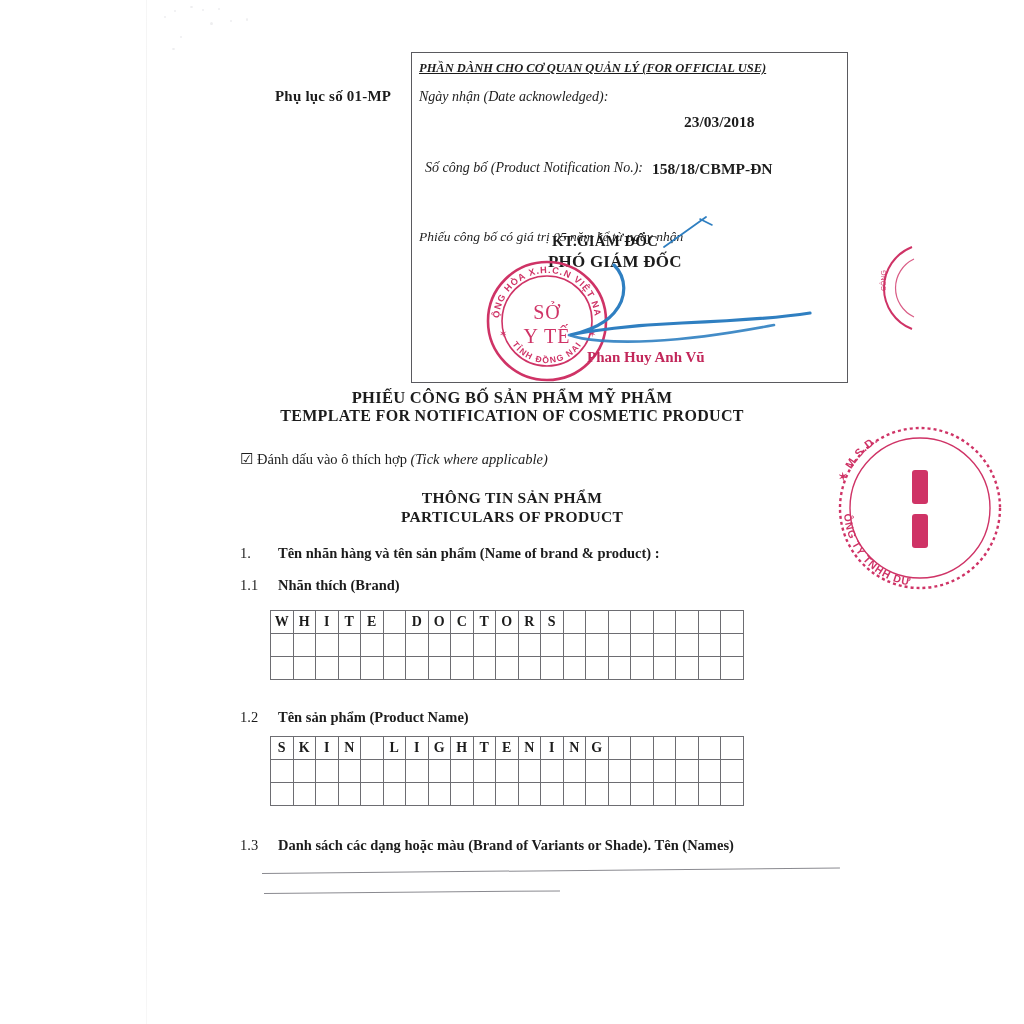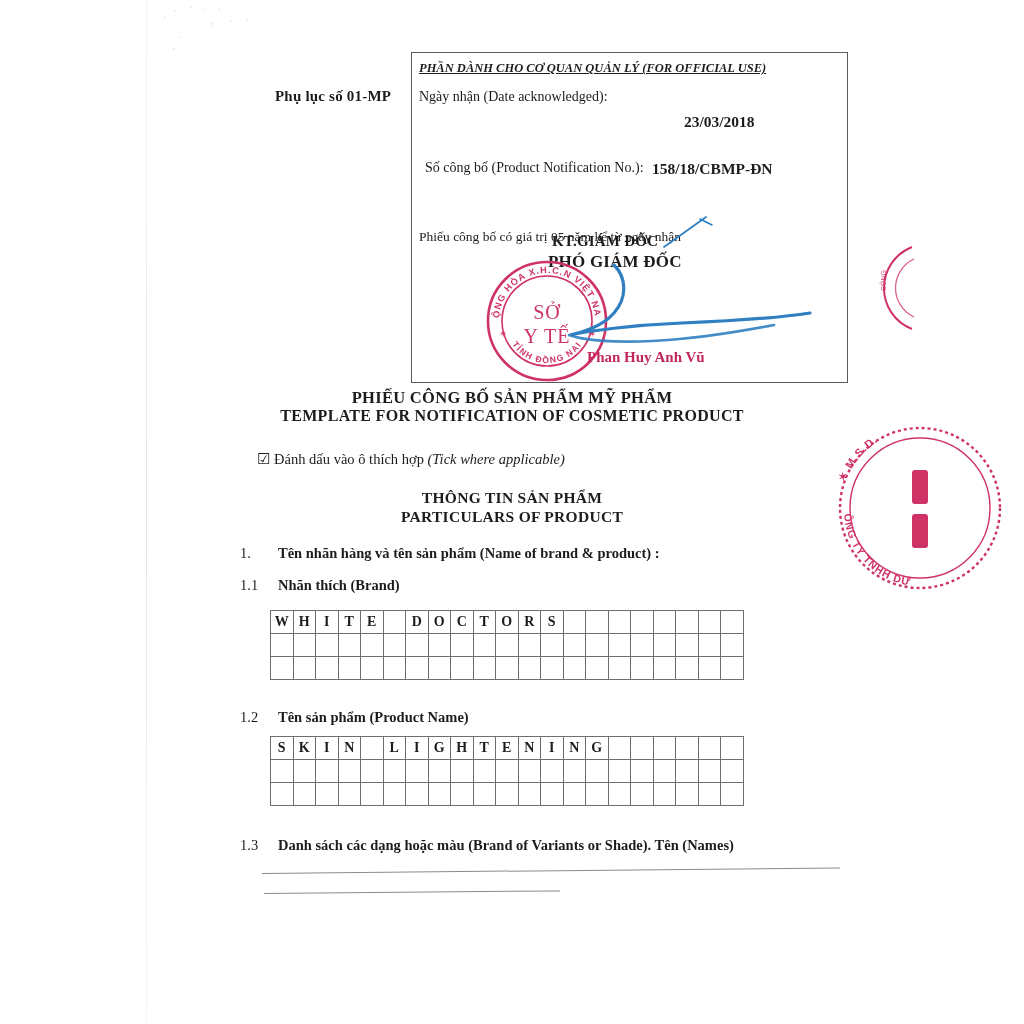--- a/index.html
+++ b/index.html
@@ -41,21 +41,21 @@
     border:1.6px solid #5a5a5f;
     box-sizing:border-box;
     background:transparent;
   }
   #official-heading{
     position:absolute;left:7px;top:8px;
     font-style:italic;font-weight:bold;font-size:12.5px;
     text-decoration:underline;
     white-space:nowrap;
   }
-  .of-row{position:absolute;font-size:14px;white-space:nowrap;}
+  .of-row{position:absolute;font-style:italic;font-size:14px;white-space:nowrap;}
   #of-date-label{left:7px;top:36px;}
   #of-num-label{left:13px;top:107px;}
   #of-validity{left:7px;top:176px;font-size:13.5px;}
   .of-val{
     position:absolute;font-weight:bold;font-style:normal;
     font-size:15.5px;white-space:nowrap;
   }
   #of-date-value{left:272px;top:52px;margin-top:8px;}
   #of-num-value{left:240px;top:107px;}
 
@@ -98,21 +98,21 @@
     position:absolute;left:0;top:407px;width:1024px;
     text-align:center;font-weight:bold;font-size:16px;letter-spacing:.3px;
   }
   #doc-title-vi span,#doc-title-en span{display:inline-block;text-align:center;}
   
   #doc-title-vi{padding-right:58px;}
   #doc-title-en{padding-right:48px;}
 
   #tick-row{
     position:absolute;left:240px;top:450px;
-    font-size:14.5px;white-space:nowrap;margin-left:17px;
+    font-size:14.5px;white-space:nowrap;
   }
   #tick-box{font-size:15px;}
   #tick-en{font-style:italic;}
 
   #section-title-vi{
     position:absolute;left:0;top:489px;width:1024px;text-align:center;
     font-weight:bold;font-size:15.5px;letter-spacing:.3px;padding-right:110px;
   }
   #section-title-en{
     position:absolute;left:0;top:508px;width:1024px;text-align:center;

